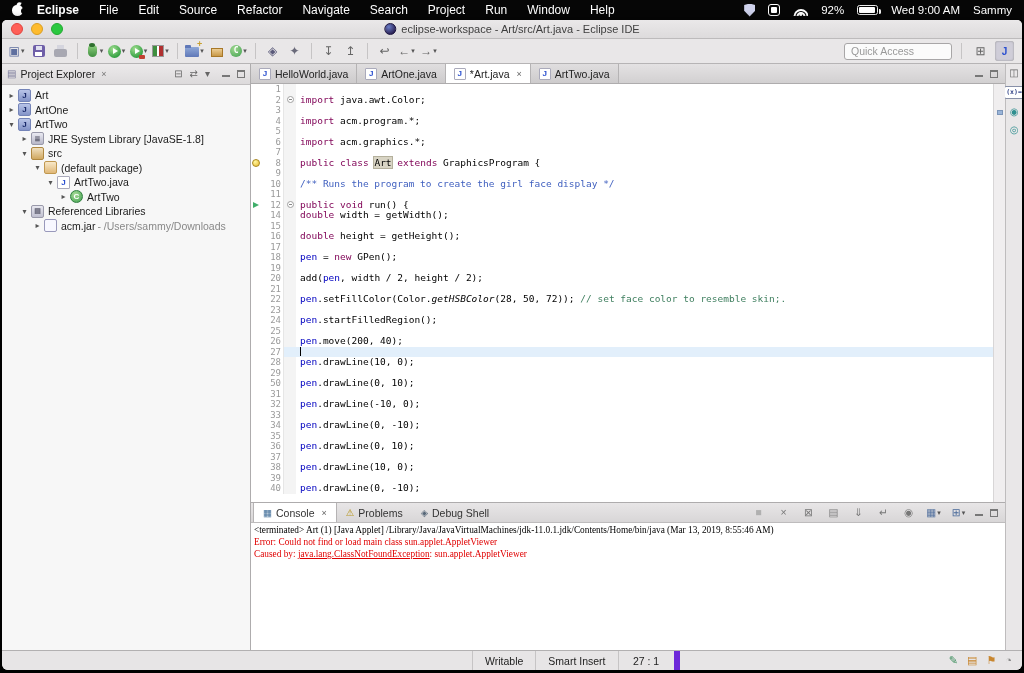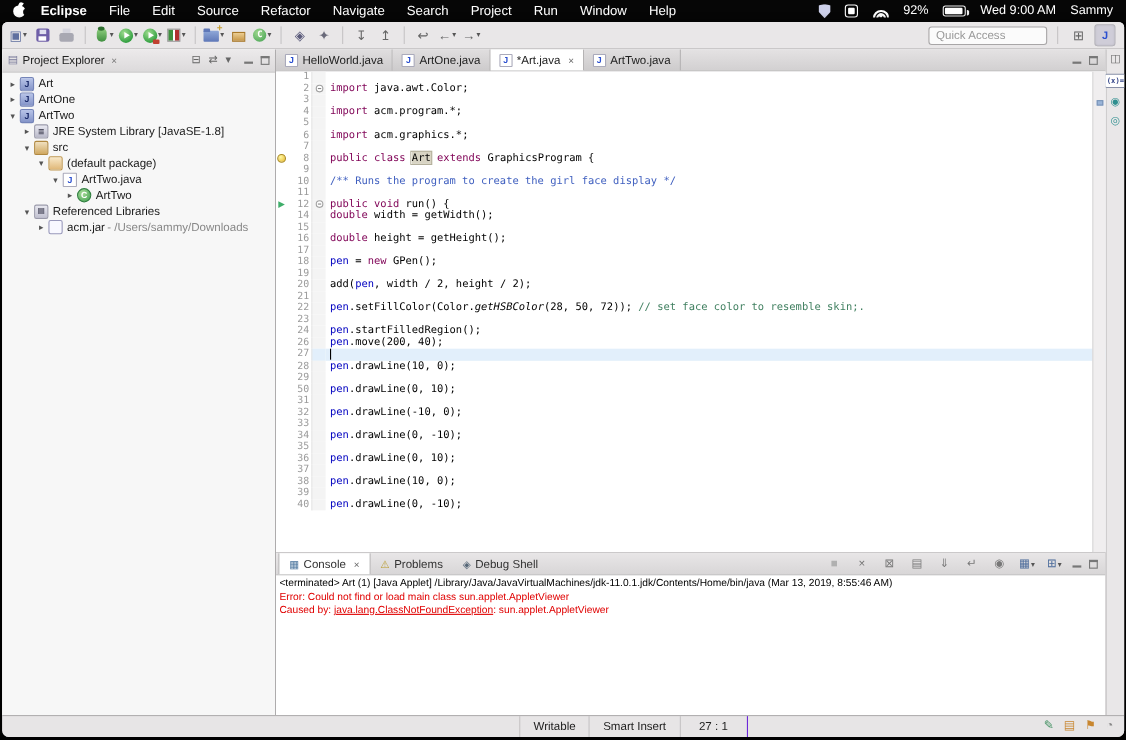--- a/index.html
+++ b/index.html
@@ -138,30 +138,30 @@
 .rmark{position:absolute;top:26px;left:2.5px;width:6px;height:5px;background:#9ab4d8;border:1px solid #7a94b8;display:block}
 
 
 .console{height:148px;flex:none;display:flex;flex-direction:column;border-top:1px solid #aeacad;background:#fff}
 .ctabbar{height:20px;flex:none;background:linear-gradient(#e8e6e7,#d8d6d7);border-bottom:1px solid #bebcbd;display:flex;align-items:stretch;padding-left:2px}
 .ctab{display:flex;align-items:center;gap:4px;padding:0 9px;font-size:10.5px;color:#333;white-space:nowrap}
 .ctab.active{background:#fff;border-left:1px solid #b5b3b4;border-right:1px solid #b5b3b4}
 .cticon{font-style:normal;font-size:9.5px}
 .ctools{margin-left:auto;display:flex;align-items:center;gap:6px;padding-right:5px}
 .ctools .tg{font-size:10.5px}
-.console-body{flex:1;padding:1px 3px;font-family:Liberation Sans, sans-serif;font-size:9.3px;line-height:12px;white-space:pre;overflow:hidden}
+.console-body{flex:1;padding:1px 3px;font-family:Liberation Serif, serif;font-size:9.3px;line-height:12px;white-space:pre;overflow:hidden}
 .cl-p{color:#000}
 .cl-e{color:#e00000}
 .cl-el{color:#e00000;text-decoration:underline}
 
 
 .statusbar{height:20px;flex:none;background:#e7e5e6;border-top:1px solid #b2b0b1;display:flex;align-items:center;font-size:10.5px;color:#222}
 .sb-spacer{width:470px;flex:none}
 .sb-cell{height:20px;display:flex;align-items:center;justify-content:center;border-left:1px solid #c6c4c5;padding:0 12px;min-width:62px}
-.sb-cell.last{border-right:1px solid #6d28d9}
+.sb-cell.last{border-right:6px solid #6d28d9}
 .sb-icons{margin-left:auto;display:flex;gap:9px;padding-right:10px}
 .sb-icons .tg{font-size:11px}
 </style>
 </head>
 <body>
 
 <div class="menubar">
   <span class="apple">
       <i></i>
     </span>
@@ -191,20 +191,31 @@
         <i class="bfill"></i>
         <i class="bnub"></i>
       </span>
     <span>Wed 9:00 AM</span>
     <span>Sammy</span>
   </div>
 </div>
 
 <div class="window">
 
+  <div class="titlebar">
+    <div class="traffic">
+      <span class="light red"></span>
+      <span class="light yellow"></span>
+      <span class="light green"></span>
+    </div>
+    <div class="title">
+      <span class="eclipse-logo"></span>
+      <span>eclipse-workspace - Art/src/Art.java - Eclipse IDE</span>
+    </div>
+  </div>
 
   <div class="toolbar">
     <div class="tb-left">
         <span class="tbtn">
           <i class="tg" style="color: rgb(95, 111, 159);">▣</i>
           <i class="dd">▾</i>
         </span>
         <span class="tbtn">
           <i class="mi save"></i>
         </span>
@@ -396,20 +407,21 @@
             <div class="code-line"><span class="gmcol"></span><span class="gnum">15</span><span class="gfold"></span><span class="ccontent"></span></div>
             <div class="code-line"><span class="gmcol"></span><span class="gnum">16</span><span class="gfold"></span><span class="ccontent"><span class="sk">double</span><span class="sp"> height = getHeight();</span></span></div>
             <div class="code-line"><span class="gmcol"></span><span class="gnum">17</span><span class="gfold"></span><span class="ccontent"></span></div>
             <div class="code-line"><span class="gmcol"></span><span class="gnum">18</span><span class="gfold"></span><span class="ccontent"><span class="sf">pen</span><span class="sp"> = </span><span class="sk">new</span><span class="sp"> GPen();</span></span></div>
             <div class="code-line"><span class="gmcol"></span><span class="gnum">19</span><span class="gfold"></span><span class="ccontent"></span></div>
             <div class="code-line"><span class="gmcol"></span><span class="gnum">20</span><span class="gfold"></span><span class="ccontent"><span class="sp">add(</span><span class="sf">pen</span><span class="sp">, width / 2, height / 2);</span></span></div>
             <div class="code-line"><span class="gmcol"></span><span class="gnum">21</span><span class="gfold"></span><span class="ccontent"></span></div>
             <div class="code-line"><span class="gmcol"></span><span class="gnum">22</span><span class="gfold"></span><span class="ccontent"><span class="sf">pen</span><span class="sp">.setFillColor(Color.</span><span class="ss">getHSBColor</span><span class="sp">(28, 50, 72)); </span><span class="sc">// set face color to resemble skin;.</span></span></div>
             <div class="code-line"><span class="gmcol"></span><span class="gnum">23</span><span class="gfold"></span><span class="ccontent"></span></div>
             <div class="code-line"><span class="gmcol"></span><span class="gnum">24</span><span class="gfold"></span><span class="ccontent"><span class="sf">pen</span><span class="sp">.startFilledRegion();</span></span></div>
+            <div class="code-line"><span class="gmcol"></span><span class="gnum">25</span><span class="gfold"></span><span class="ccontent"></span></div>
             <div class="code-line"><span class="gmcol"></span><span class="gnum">26</span><span class="gfold"></span><span class="ccontent"><span class="sf">pen</span><span class="sp">.move(200, 40);</span></span></div>
             <div class="code-line current"><span class="gmcol"></span><span class="gnum">27</span><span class="gfold"></span><span class="ccontent"><span class="caret"></span></span></div>
             <div class="code-line"><span class="gmcol"></span><span class="gnum">28</span><span class="gfold"></span><span class="ccontent"><span class="sf">pen</span><span class="sp">.drawLine(10, 0);</span></span></div>
             <div class="code-line"><span class="gmcol"></span><span class="gnum">29</span><span class="gfold"></span><span class="ccontent"></span></div>
             <div class="code-line"><span class="gmcol"></span><span class="gnum">50</span><span class="gfold"></span><span class="ccontent"><span class="sf">pen</span><span class="sp">.drawLine(0, 10);</span></span></div>
             <div class="code-line"><span class="gmcol"></span><span class="gnum">31</span><span class="gfold"></span><span class="ccontent"></span></div>
             <div class="code-line"><span class="gmcol"></span><span class="gnum">32</span><span class="gfold"></span><span class="ccontent"><span class="sf">pen</span><span class="sp">.drawLine(-10, 0);</span></span></div>
             <div class="code-line"><span class="gmcol"></span><span class="gnum">33</span><span class="gfold"></span><span class="ccontent"></span></div>
             <div class="code-line"><span class="gmcol"></span><span class="gnum">34</span><span class="gfold"></span><span class="ccontent"><span class="sf">pen</span><span class="sp">.drawLine(0, -10);</span></span></div>
             <div class="code-line"><span class="gmcol"></span><span class="gnum">35</span><span class="gfold"></span><span class="ccontent"></span></div>

